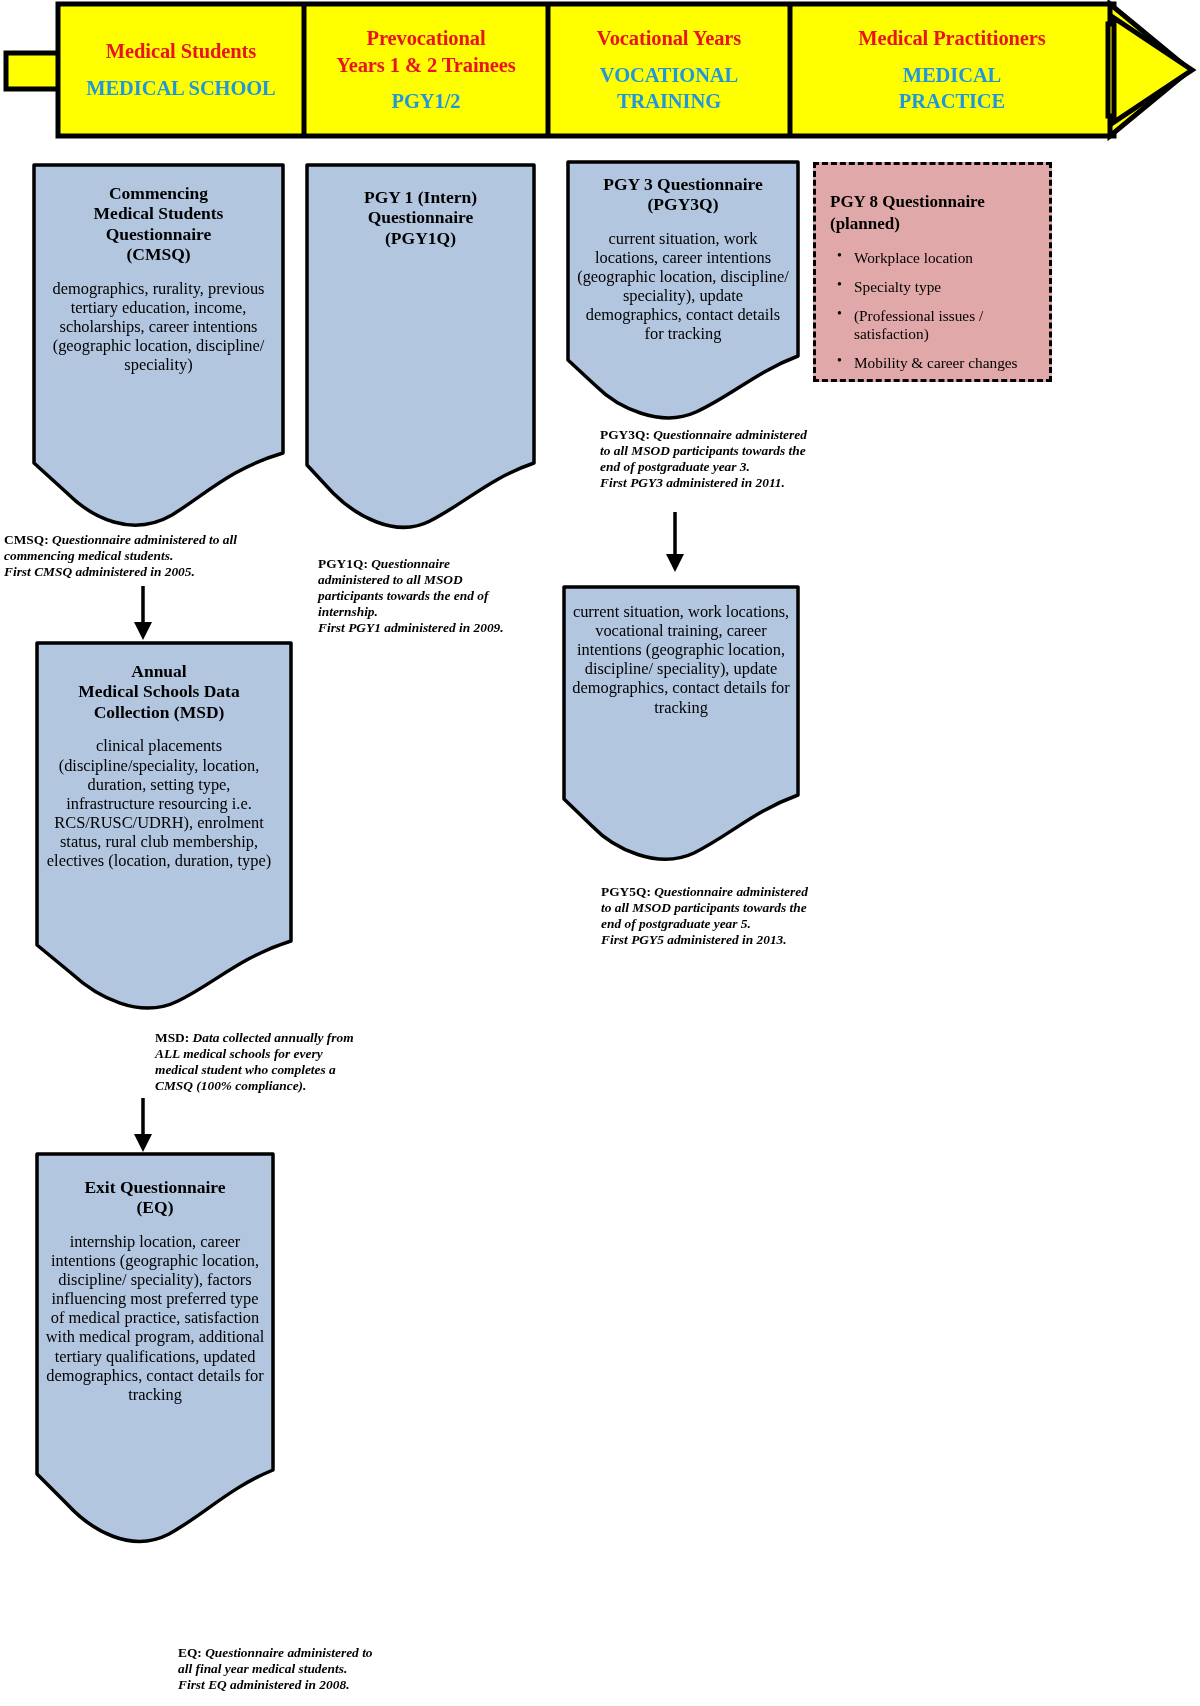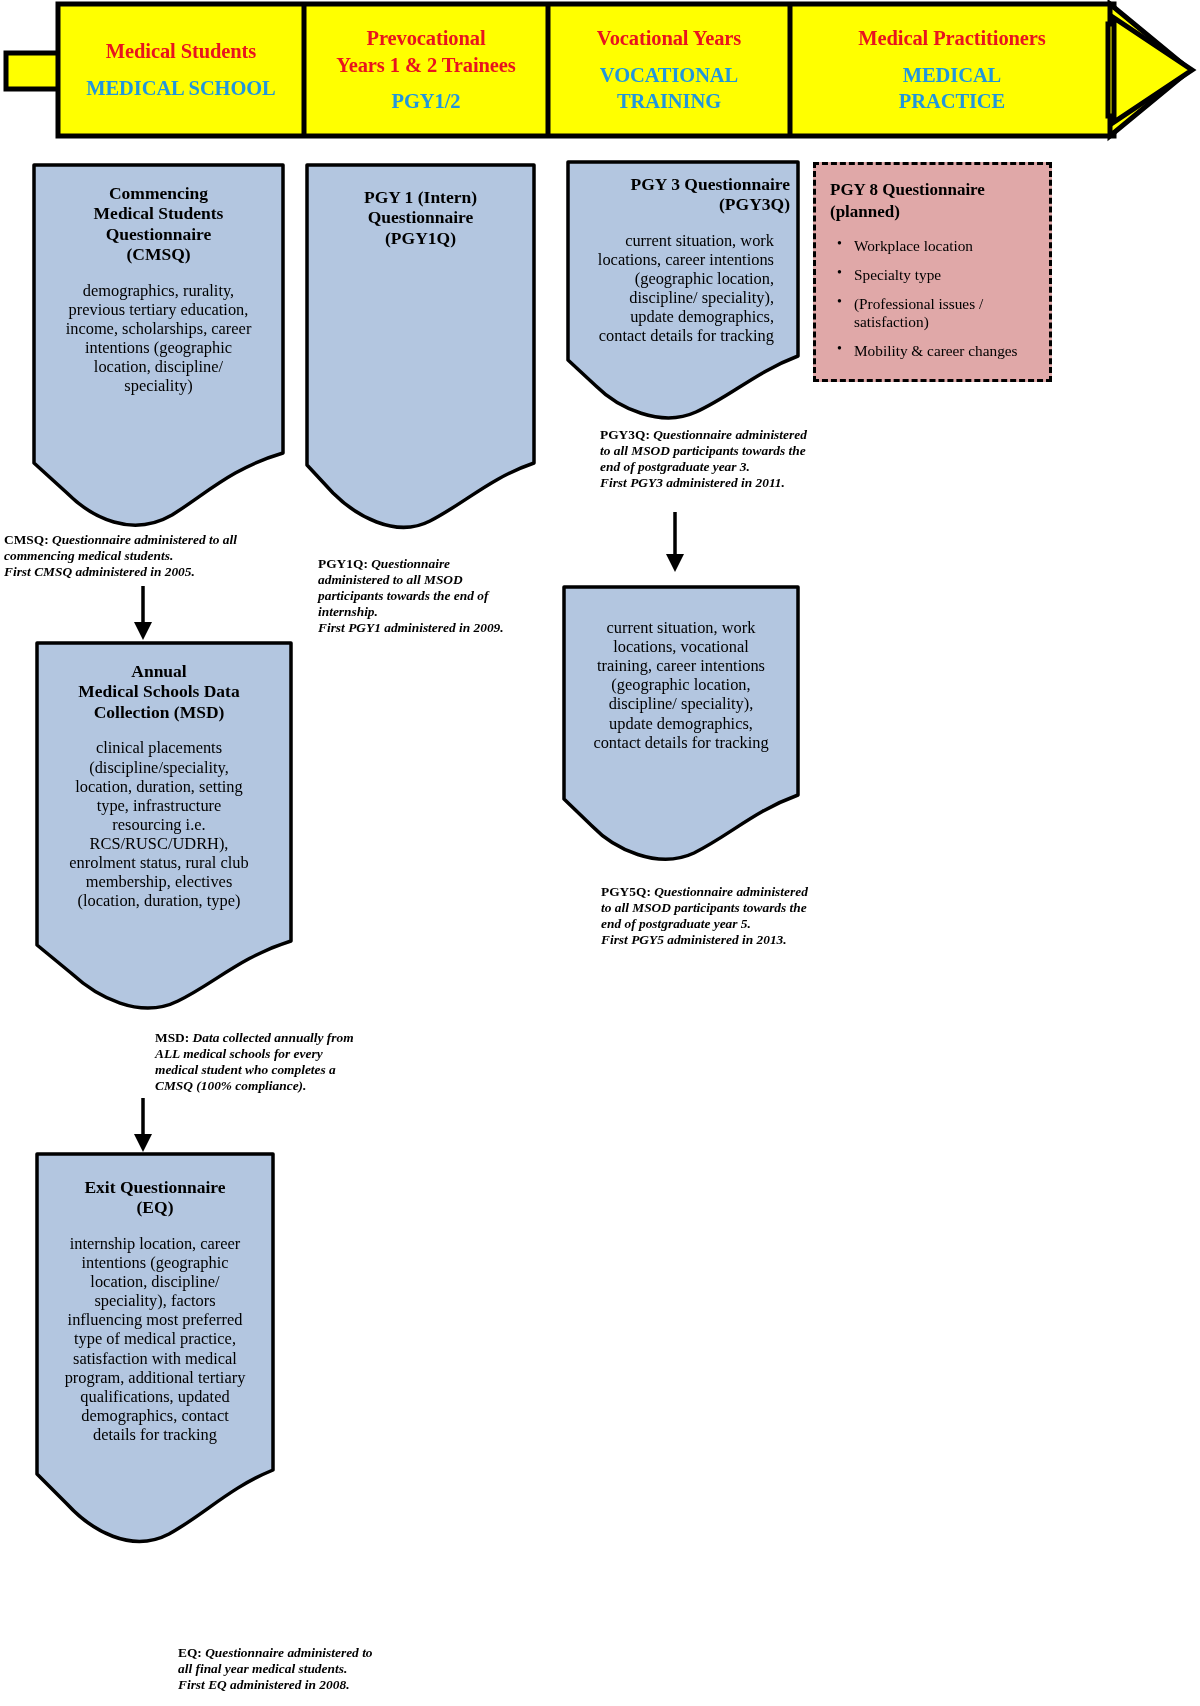--- a/index.html
+++ b/index.html
@@ -71,40 +71,40 @@
   }
   .doc-title {
     font-weight: bold;
     font-size: 17.5px;
     line-height: 1.17;
     margin: 0 0 14px 0;
   }
   .doc-body {
     font-size: 16.4px;
     line-height: 1.165;
-    margin: 16px;
+    margin: 0;
   }
 
   
   #pgy8-box {
     position: absolute;
     left: 813px;
     top: 162px;
     width: 239px;
     height: 220px;
     background: #e0a8a8;
     border: 3px dashed #000;
     box-sizing: border-box;
     padding: 14px 14px 0 14px;
   }
   #pgy8-box .pink-title {
     font-weight: bold;
     font-size: 17px;
     line-height: 1.30;
-    margin: 0 0 14px 0;
+    margin: 12px 0 14px 0;
   }
   #pgy8-box ul {
     margin: 0;
     padding: 0 0 0 20px;
     list-style: none;
   }
   #pgy8-box li {
     position: relative;
     font-size: 15.3px;
     line-height: 1.17;
@@ -199,21 +199,21 @@
     <div class="doc-title" style="white-space:pre-line">PGY 1 (Intern)
 Questionnaire
 (PGY1Q)</div>
   </div>
 </div>
 
 <div class="docbox" id="box-pgy3q" style="left:566px; top:160px; width:234px; height:262px;">
   <svg width="234" height="262" viewBox="0 0 234 262">
     <path d="M 2 2 L 232 2 L 232 196 C 190 212 165 236 130 252 C 95 268 52 248 30 226 L 2 200 Z" fill="#b3c6e0" stroke="#000" stroke-width="3.5" stroke-linejoin="round"></path>
   </svg>
-  <div class="content" style="padding-top:14px;text-align:right;">
+  <div class="content" style="padding-top:14px;">
     <div class="doc-title" style="white-space:pre-line">PGY 3 Questionnaire
 (PGY3Q)</div>
     <div class="doc-body">current situation, work locations, career intentions (geographic location, discipline/ speciality), update demographics, contact details for tracking</div>
   </div>
 </div>
 
 <div id="pgy8-box">
   <div class="pink-title" style="white-space:pre-line">PGY 8 Questionnaire
 (planned)</div>
   <ul>

